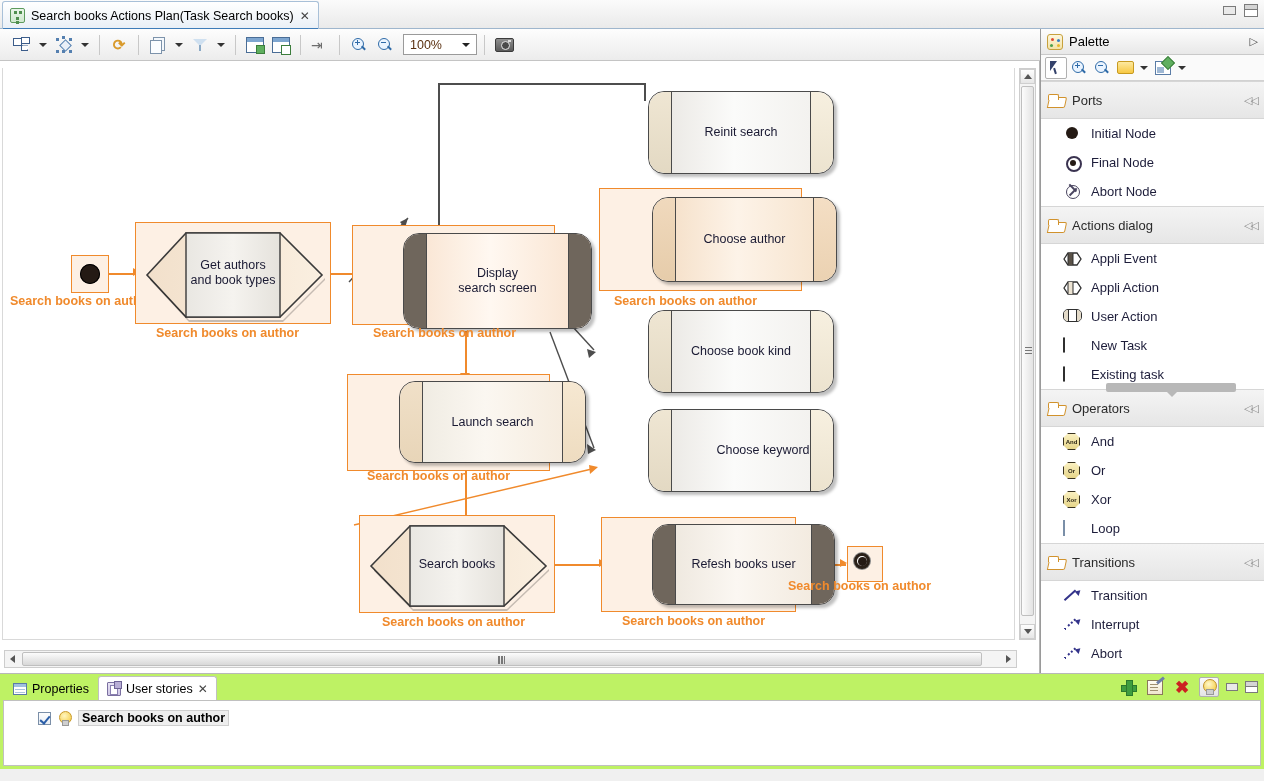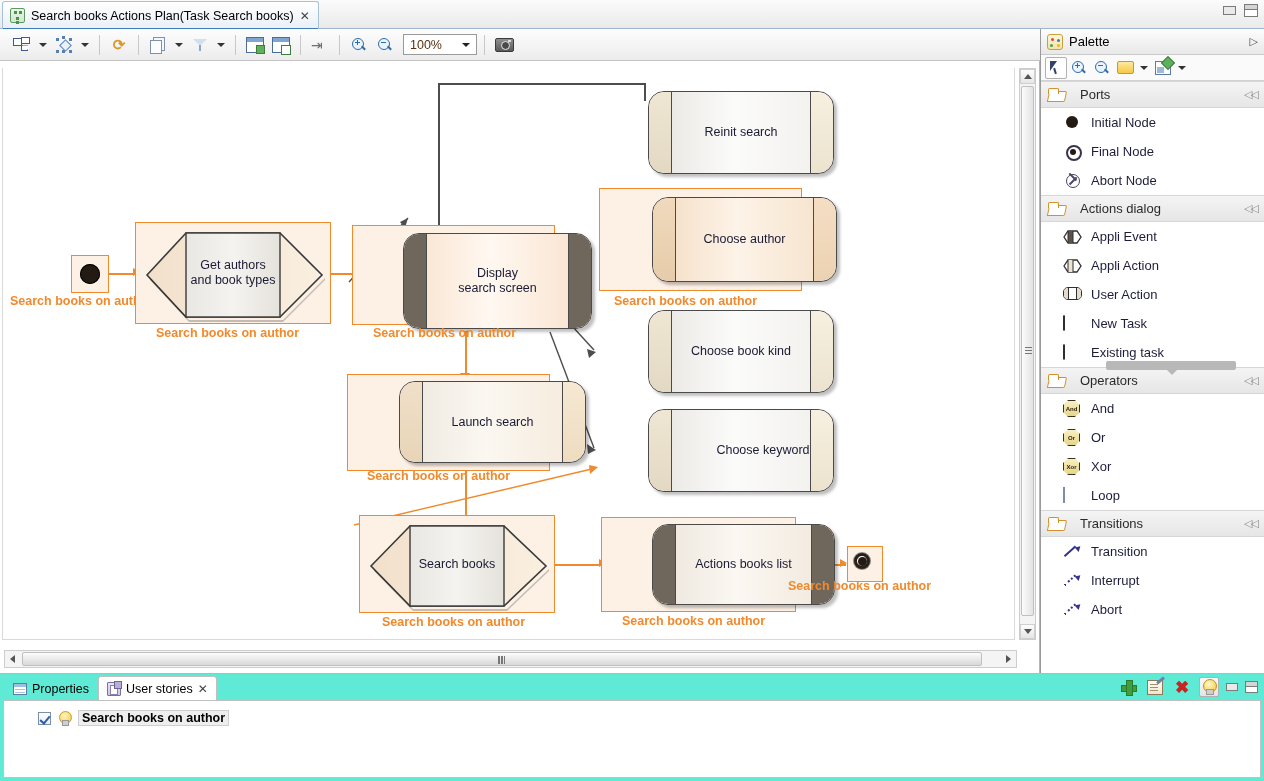--- a/index.html
+++ b/index.html
@@ -186,23 +186,23 @@
   .ic-cursor { width:12px; height:14px; position:relative; }
   .ic-cursor::before { content:""; position:absolute; left:0; top:0; width:0;height:0;
     border-left:7px solid #33416b; border-bottom:10px solid transparent; }
   .ic-cursor::after { content:""; position:absolute; left:4px; top:7px; width:2px; height:6px; background:#33416b; transform:rotate(-18deg); }
   .ic-note { width:17px; height:13px; border:1px solid #c79a20; border-radius:2px; background:linear-gradient(#fde9a0,#f7c842); }
   .ic-newnote { width:16px; height:14px; border:1.4px solid #5a7ca6; background:#fff; position:relative; }
   .ic-newnote::before { content:""; position:absolute; left:1px; bottom:1px; width:7px; height:6px; background:#9fb8d4; }
   .ic-newnote::after { content:""; position:absolute; right:-3px; top:-4px; width:8px; height:8px; background:#5faf5f; border:1px solid #3c7d3c; transform:rotate(45deg); }
 
   .pal-group {
-    height:27px; background:linear-gradient(#f4f4f4,#e6e6e6);
+    height:38px; background:linear-gradient(#f4f4f4,#e6e6e6);
     border-top:1px solid #d6d6d6; border-bottom:1px solid #d6d6d6;
-    display:flex; align-items:center; padding:0 7px; gap:15px;
+    display:flex; align-items:center; padding:0 7px; gap:7px;
   }
   .folder-icon { width:17px; height:13px; position:relative; }
   .folder-icon::before { content:""; position:absolute; left:0; top:3px; width:16px; height:9px;
     border:1.4px solid #d1922c; border-radius:0 2px 2px 0; background:#fff; transform: skewX(-12deg); }
   .folder-icon::after { content:""; position:absolute; left:0; top:0px; width:9px; height:5px;
     border:1.4px solid #d1922c; border-bottom:none; border-radius:2px 2px 0 0; background:#fff; }
   .pal-group-title { flex:1; font-size:13px; color:#2a2a2a; }
   .pal-group-chev { color:#8a8a8a; font-size:11px; letter-spacing:-2px; }
 
   .pal-item { height:29px; display:flex; align-items:center; padding-left:22px; gap:9px; cursor:pointer; background:#fff; }
@@ -235,22 +235,22 @@
   .pi-loop { width:16px; height:14px; border:1.3px solid #7a8fa8; background:linear-gradient(135deg,#eef3f8,#c8d6e4); }
 
   .pi-trans { width:17px; height:15px; position:relative; }
   .pi-trans .ln { position:absolute; left:2px; bottom:2px; width:15px; height:1.8px; background:#33338a; transform-origin:left bottom; transform:rotate(-42deg); }
   .pi-trans .ah { position:absolute; right:1px; top:1px; width:0;height:0;
     border-left:5px solid #33338a; border-top:3px solid transparent; border-bottom:3px solid transparent; transform:rotate(-42deg); }
   .pi-trans.dotted .ln { background:none; border-top:2px dotted #33338a; height:0; }
 
   
   #bottom {
-    position:absolute; left:0; top:673px; width:1264px; height:108px;
-    background:#5eead4; border-top:1px solid #b8b8b8;
+    position:absolute; left:0; top:673px; width:1264px; height:96px;
+    background:#bef264; border-top:1px solid #b8b8b8;
   }
   #bottom-tabs { position:relative; height:27px; display:flex; align-items:flex-end; padding-left:4px; }
   .bt-tab { height:25px; display:flex; align-items:center; gap:5px; padding:0 8px;
     font-size:12.5px; color:#000; cursor:pointer; border:1px solid transparent; }
   .bt-tab.active { background:#fff; border:1px solid #c0c0c0; border-bottom:1px solid #fff;
     border-top-left-radius:3px; border-top-right-radius:3px; }
   .ic-props { width:14px; height:12px; border:1.2px solid #5a7ca6; background:#fff; position:relative; }
   .ic-props::before { content:""; position:absolute; left:0; top:0; right:0; height:3px; background:#9fc0e0; }
   .ic-props::after { content:""; position:absolute; left:1px; top:5px; right:1px; height:1px; background:#aac4de; box-shadow:0 3px 0 #aac4de; }
   .ic-stories { width:14px; height:14px; border:1.2px solid #7a6fa0; background:linear-gradient(#e8e3f4,#cfc6e6); position:relative; border-radius:1px; }
@@ -490,21 +490,21 @@
           <polygon points="6,46 45,86 139,86 181,46 181,48 139,88 45,88 6,48" fill="rgba(0,0,0,0.22)"></polygon>
         </svg>
         <div class="txt" style="left:10px; right:10px;">Search books</div>
       </div>
       <div class="sel-label" style="left:378px; top:545px;">Search books on author</div>
 
       <div class="sel-box" style="left:597px; top:447px; width:195px; height:95px;"></div>
       <div class="shape-ua" style="left:604px; top:454px; width:183px; height:81px; background:#fdf0e4;">
         <div class="bar" style="background:#6f665c; border-radius:15px 0 0 15px;"></div>
         <div class="body" style="background:linear-gradient(90deg,#efe9e0,#fbf7f2 45%,#f3ebe0);">
-          <div class="txt">Actions books list</div>
+          <div class="txt">Refesh books user</div>
         </div>
         <div class="bar" style="background:#6f665c; border-radius:0 15px 15px 0;"></div>
       </div>
       <div class="sel-label" style="left:618px; top:544px;">Search books on author</div>
 
       <div class="sel-box" style="left:843px; top:476px; width:36px; height:36px;"></div>
       <div class="final-node" style="left:850px; top:483px; width:16px; height:16px;">
           <i></i>
         </div>
       <div class="sel-label" style="left:784px; top:509px;">Search books on author</div>

